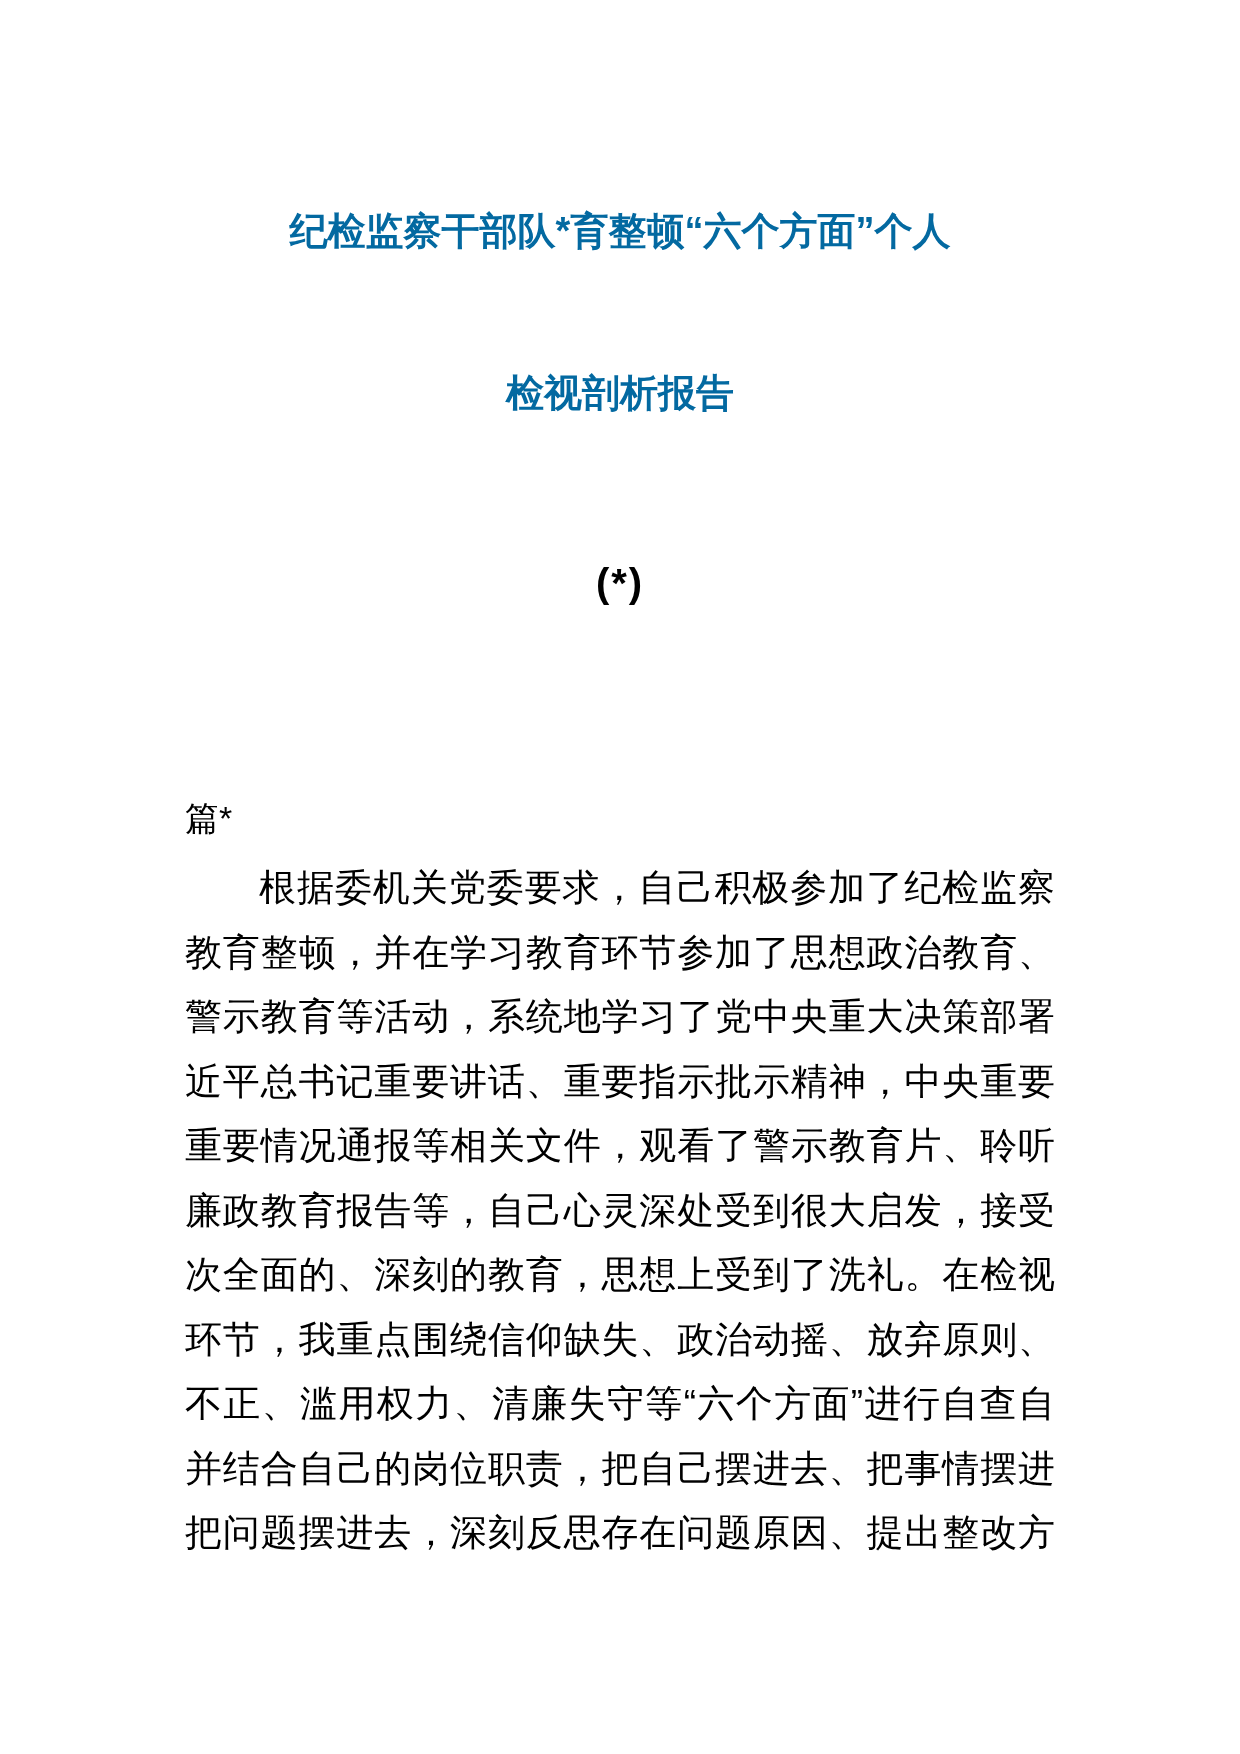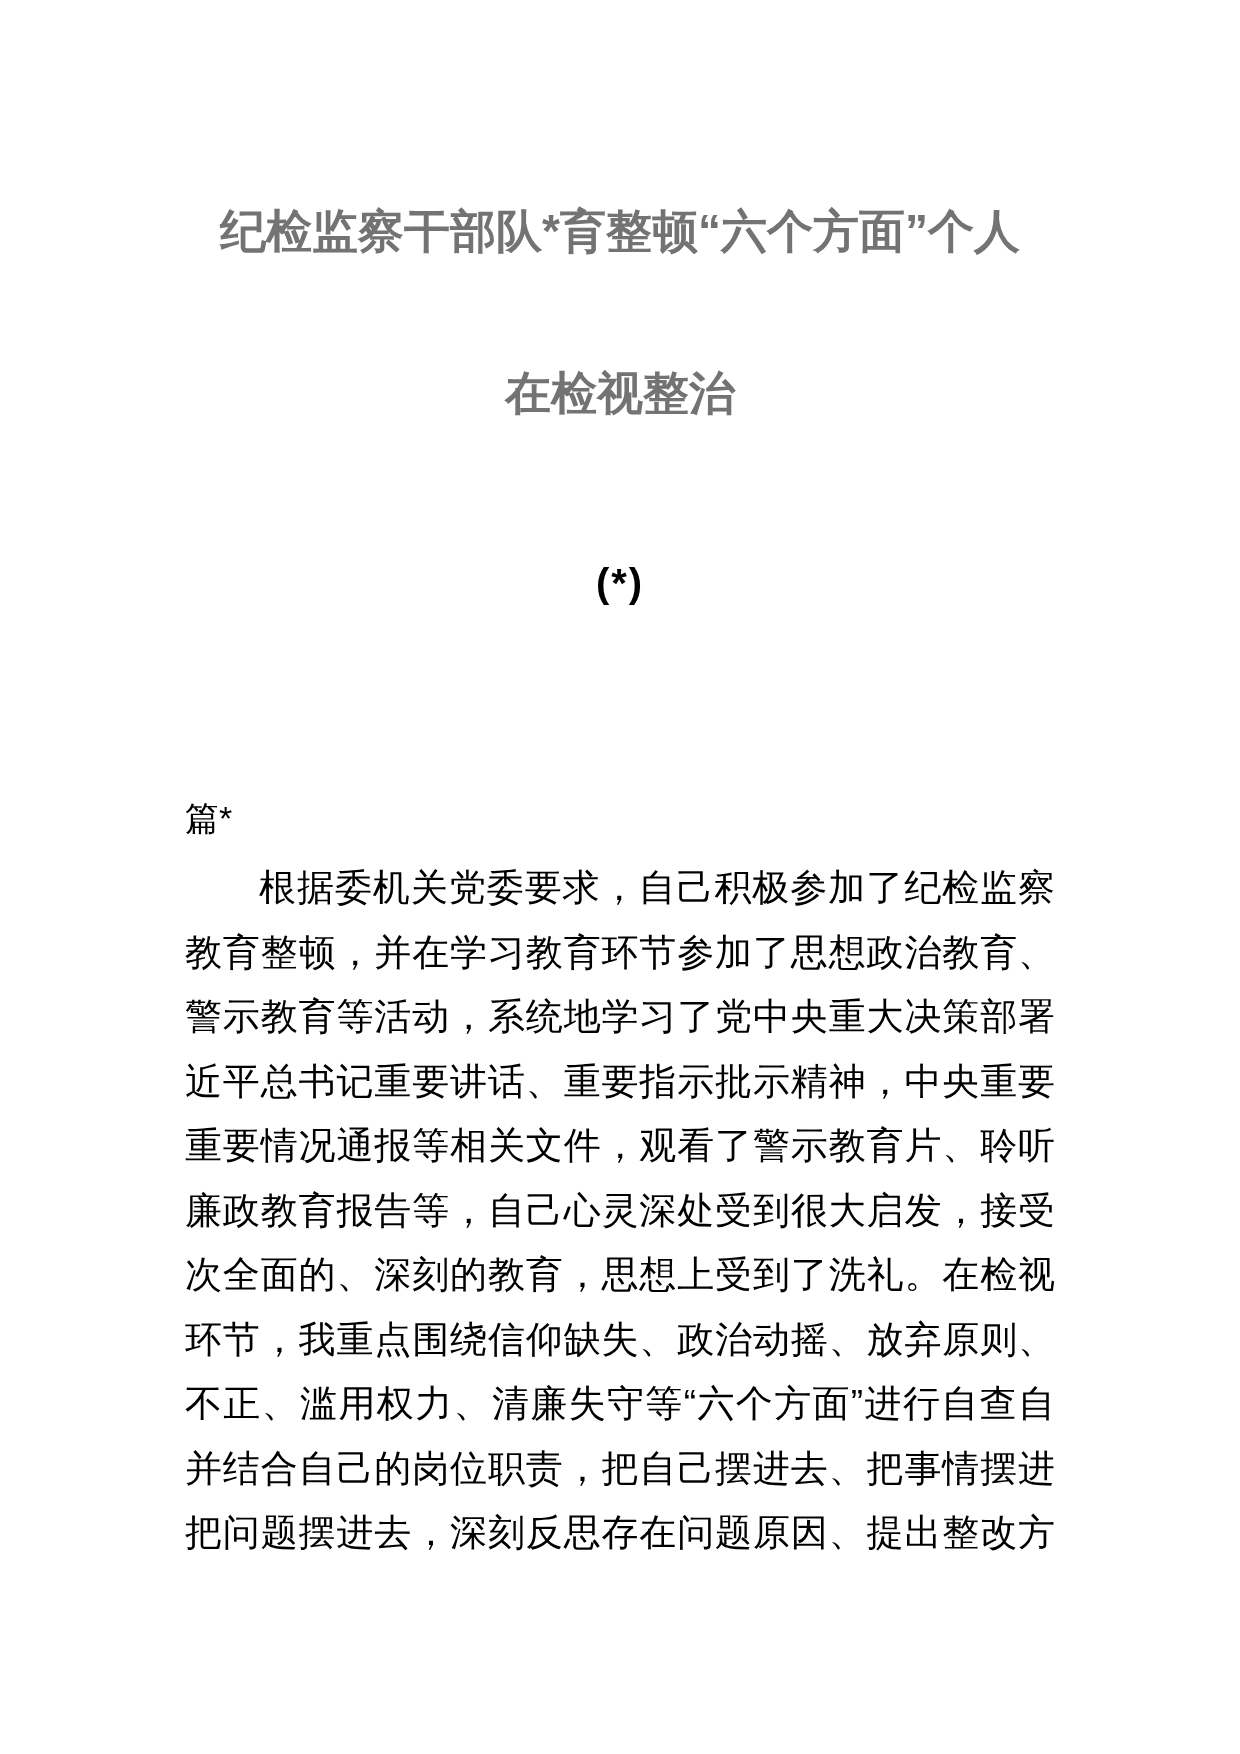--- a/index.html
+++ b/index.html
@@ -14,25 +14,25 @@
     margin: 0 auto;
     background: #ffffff;
     box-sizing: border-box;
     padding: 0 185px;
     overflow: hidden;
     color: #000000;
     font-family: "Liberation Sans", sans-serif;
   }
   .doc-title {
     margin: 150px 0 0 0;
-    font-size: 46px;
+    font-size: 38px;
     font-weight: 900;
     text-align: center;
     line-height: 162px;
-    color: #737373;
+    color: #0369a1;
   }
   .title-line {
     white-space: nowrap;
   }
   .author-placeholder {
     margin-top: 59px;
     font-size: 40px;
     font-weight: 700;
     line-height: 100px;
     text-align: center;
@@ -60,21 +60,21 @@
     padding-left: 74px;
   }
 </style>
 </head>
 <body>
 
 <div class="page">
 
   <h1 class="doc-title">
     <div class="title-line">纪检监察干部队*育整顿“六个方面”个人</div>
-    <div class="title-line">在检视整治</div>
+    <div class="title-line">检视剖析报告</div>
   </h1>
 
   <div class="author-placeholder">(*)</div>
 
   <div class="section-label">篇*</div>
 
   <div class="doc-body">
     <div class="body-line first-line">根据委机关党委要求，自己积极参加了纪检监察干部</div>
     <div class="body-line">教育整顿，并在学习教育环节参加了思想政治教育、纪律</div>
     <div class="body-line">警示教育等活动，系统地学习了党中央重大决策部署和习</div>

